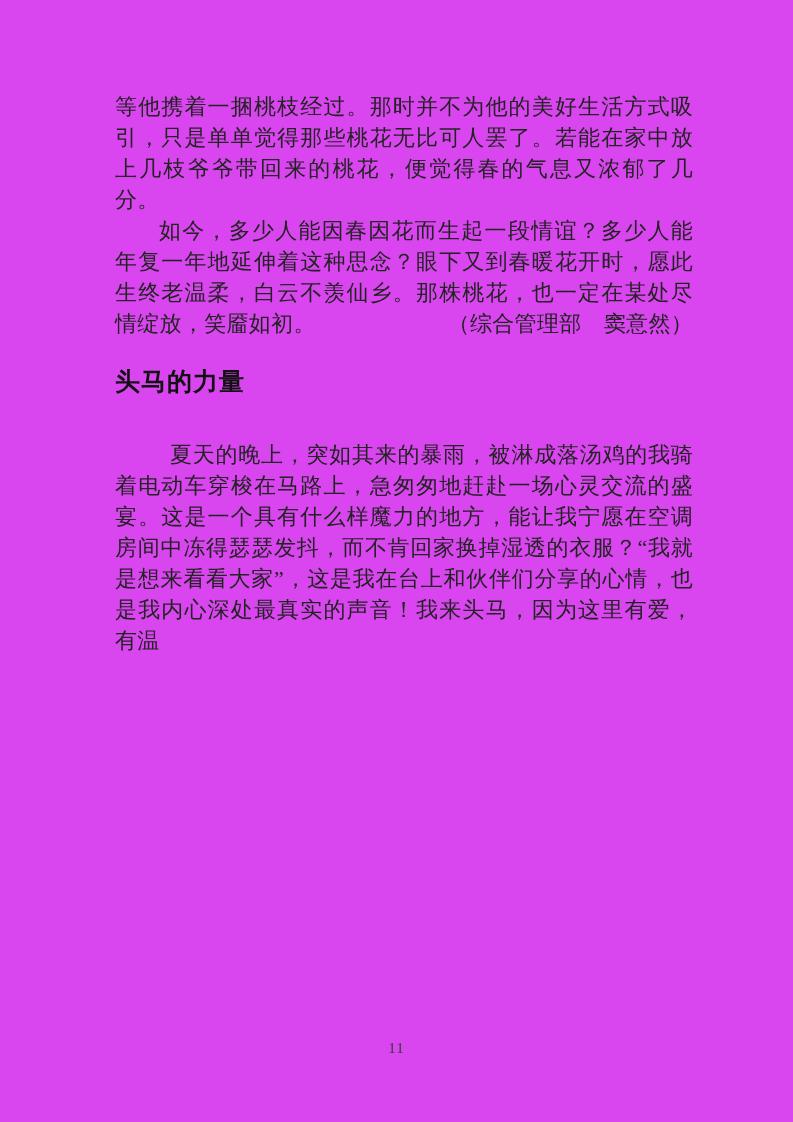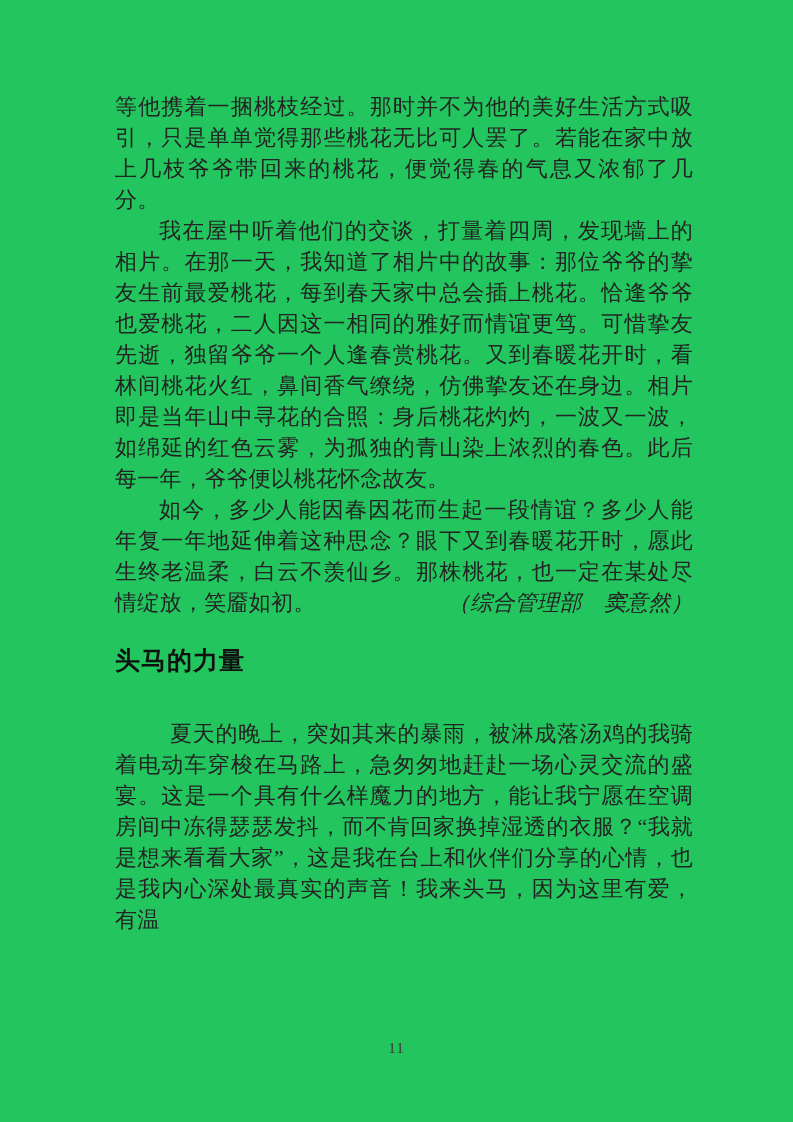--- a/index.html
+++ b/index.html
@@ -4,21 +4,21 @@
 <style>
   html, body {
     margin: 0;
     padding: 0;
     background: #ffffff;
   }
   .page {
     position: relative;
     width: 793px;
     height: 1122px;
-    background: #22c55e;
+    background: #d946ef;
     overflow: hidden;
     font-family: "Liberation Serif", "DejaVu Serif", serif;
     color: #232323;
   }
   .text-column {
     position: absolute;
     left: 115px;
     top: 91px;
     width: 578px;
     font-size: 22px;
@@ -35,21 +35,20 @@
   .par.no-indent {
     text-indent: 0;
   }
   .par.indent-lg {
     text-indent: 2.5em;
     margin-top: 40px;
   }
   .attribution {
     float: right;
     letter-spacing: 0.3px;
-    font-style: italic;
   }
   .article-title {
     font-family: "Liberation Sans", "DejaVu Sans", sans-serif;
     font-weight: 700;
     font-size: 25px;
     line-height: 32px;
     color: #111111;
     text-align: left;
     text-indent: 0;
     letter-spacing: 1px;
@@ -70,21 +69,20 @@
 </head>
 <body>
 
 <div class="page">
 
   <main class="text-column">
 
     <p class="par no-indent">等他携着一捆桃枝经过。那时并不为他的美好生活方式吸引，只是单单觉得那些桃花无比可人罢了。若能在家中放上几枝爷爷带回来的桃花，便觉得春的气息又浓郁了几分。</p>
 
 
-    <p class="par">我在屋中听着他们的交谈，打量着四周，发现墙上的相片。在那一天，我知道了相片中的故事：那位爷爷的挚友生前最爱桃花，每到春天家中总会插上桃花。恰逢爷爷也爱桃花，二人因这一相同的雅好而情谊更笃。可惜挚友先逝，独留爷爷一个人逢春赏桃花。又到春暖花开时，看林间桃花火红，鼻间香气缭绕，仿佛挚友还在身边。相片即是当年山中寻花的合照：身后桃花灼灼，一波又一波，如绵延的红色云雾，为孤独的青山染上浓烈的春色。此后每一年，爷爷便以桃花怀念故友。</p>
 
     <p class="par"><span>如今，多少人能因春因花而生起一段情谊？多少人能年复一年地延伸着这种思念？眼下又到春暖花开时，愿此生终老温柔，白云不羡仙乡。那株桃花，也一定在某处尽情绽放，笑靥如初。</span><span class="attribution">（综合管理部　窦意然）</span></p>
 
     <h1 class="article-title">头马的力量</h1>
 
     <p class="par indent-lg">夏天的晚上，突如其来的暴雨，被淋成落汤鸡的我骑着电动车穿梭在马路上，急匆匆地赶赴一场心灵交流的盛宴。这是一个具有什么样魔力的地方，能让我宁愿在空调房间中冻得瑟瑟发抖，而不肯回家换掉湿透的衣服？“我就是想来看看大家”，这是我在台上和伙伴们分享的心情，也是我内心深处最真实的声音！我来头马，因为这里有爱，有温</p>
 
   </main>
 
   <footer class="page-number">11</footer>

